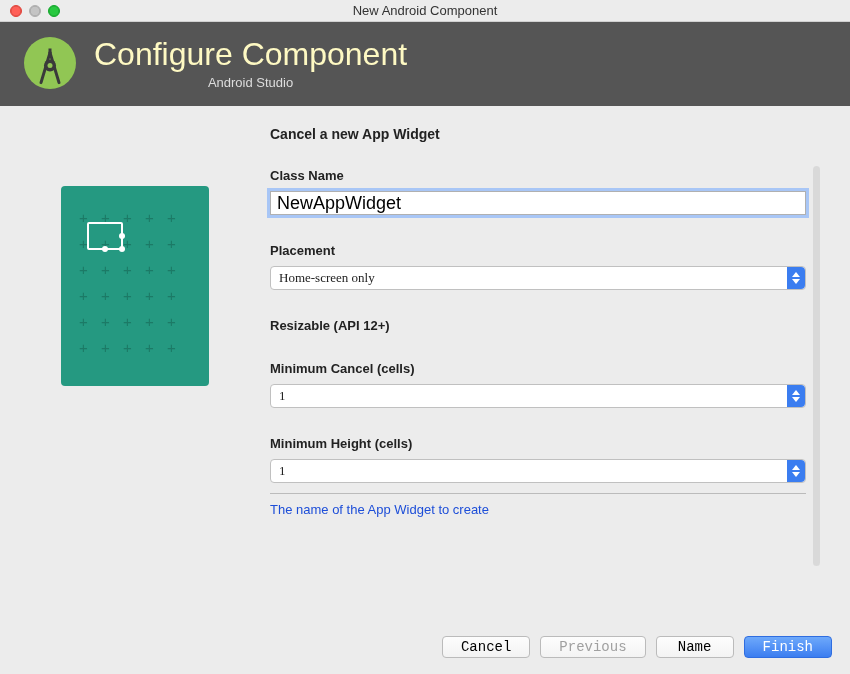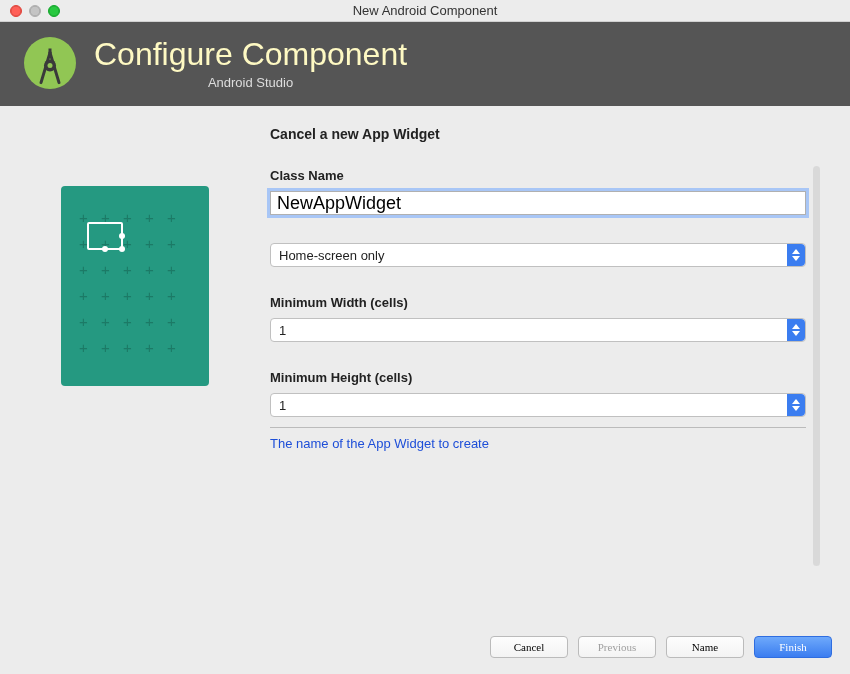--- a/index.html
+++ b/index.html
@@ -161,20 +161,21 @@
     position: relative;
     width: 100%;
     height: 24px;
     background: #fff;
     border: 1px solid #c0c0c0;
     border-radius: 4px;
     display: flex;
     align-items: center;
     padding-left: 8px;
     font-size: 13px;
+    font-family: Liberation Serif, serif;
   }
   .select-arrows {
     position: absolute;
     right: 0; top: 0; bottom: 0;
     width: 18px;
     background: #3b7df0;
     border-radius: 0 4px 4px 0;
     display: flex;
     flex-direction: column;
     align-items: center;
@@ -194,26 +195,26 @@
   .footer {
     padding: 14px 18px 16px 0;
     background: #ececec;
     display: flex;
     justify-content: flex-end;
     gap: 10px;
   }
   .btn {
     height: 22px;
     padding: 0 18px;
-    font-size: 11px;
+    font-size: 14px;
     border-radius: 4px;
     border: 1px solid #bbb;
     background: linear-gradient(#fdfdfd,#f3f3f3);
     cursor: pointer;
-    font-family: Liberation Serif, serif;
+    font-family: Liberation Mono, monospace;
     min-width: 78px;
   }
   .btn:disabled {
     color: #a0a0a0;
     cursor: default;
   }
   .btn.primary {
     background: linear-gradient(#6ea9fb,#3b7df0);
     border: 1px solid #2f6de0;
     color: #fff;
@@ -296,38 +297,40 @@
     <div class="form-scroll"></div>
 
     <div class="form-h2">Cancel a new App Widget</div>
 
     <div class="field-block">
       <div class="field-label">Class Name</div>
       <input class="text-input" type="text" value="NewAppWidget" style="">
     </div>
 
     <div class="field-block">
+      <div class="field-label">Placement</div>
       <div class="select-wrap">
         <span>Home-screen only</span>
         <div class="select-arrows">
           <svg viewBox="0 0 8 6">
               <polygon points="4,0 8,5 0,5"></polygon>
             </svg>
           <svg viewBox="0 0 8 6">
               <polygon points="0,1 8,1 4,6"></polygon>
             </svg>
         </div>
       </div>
     </div>
 
     <div class="field-block">
+      <div class="field-label">Resizable (API 12+)</div>
     </div>
 
     <div class="field-block">
-      <div class="field-label">Minimum Width (cells)</div>
+      <div class="field-label">Minimum Cancel (cells)</div>
       <div class="select-wrap">
         <span>1</span>
         <div class="select-arrows">
           <svg viewBox="0 0 8 6">
               <polygon points="4,0 8,5 0,5"></polygon>
             </svg>
           <svg viewBox="0 0 8 6">
               <polygon points="0,1 8,1 4,6"></polygon>
             </svg>
         </div>

